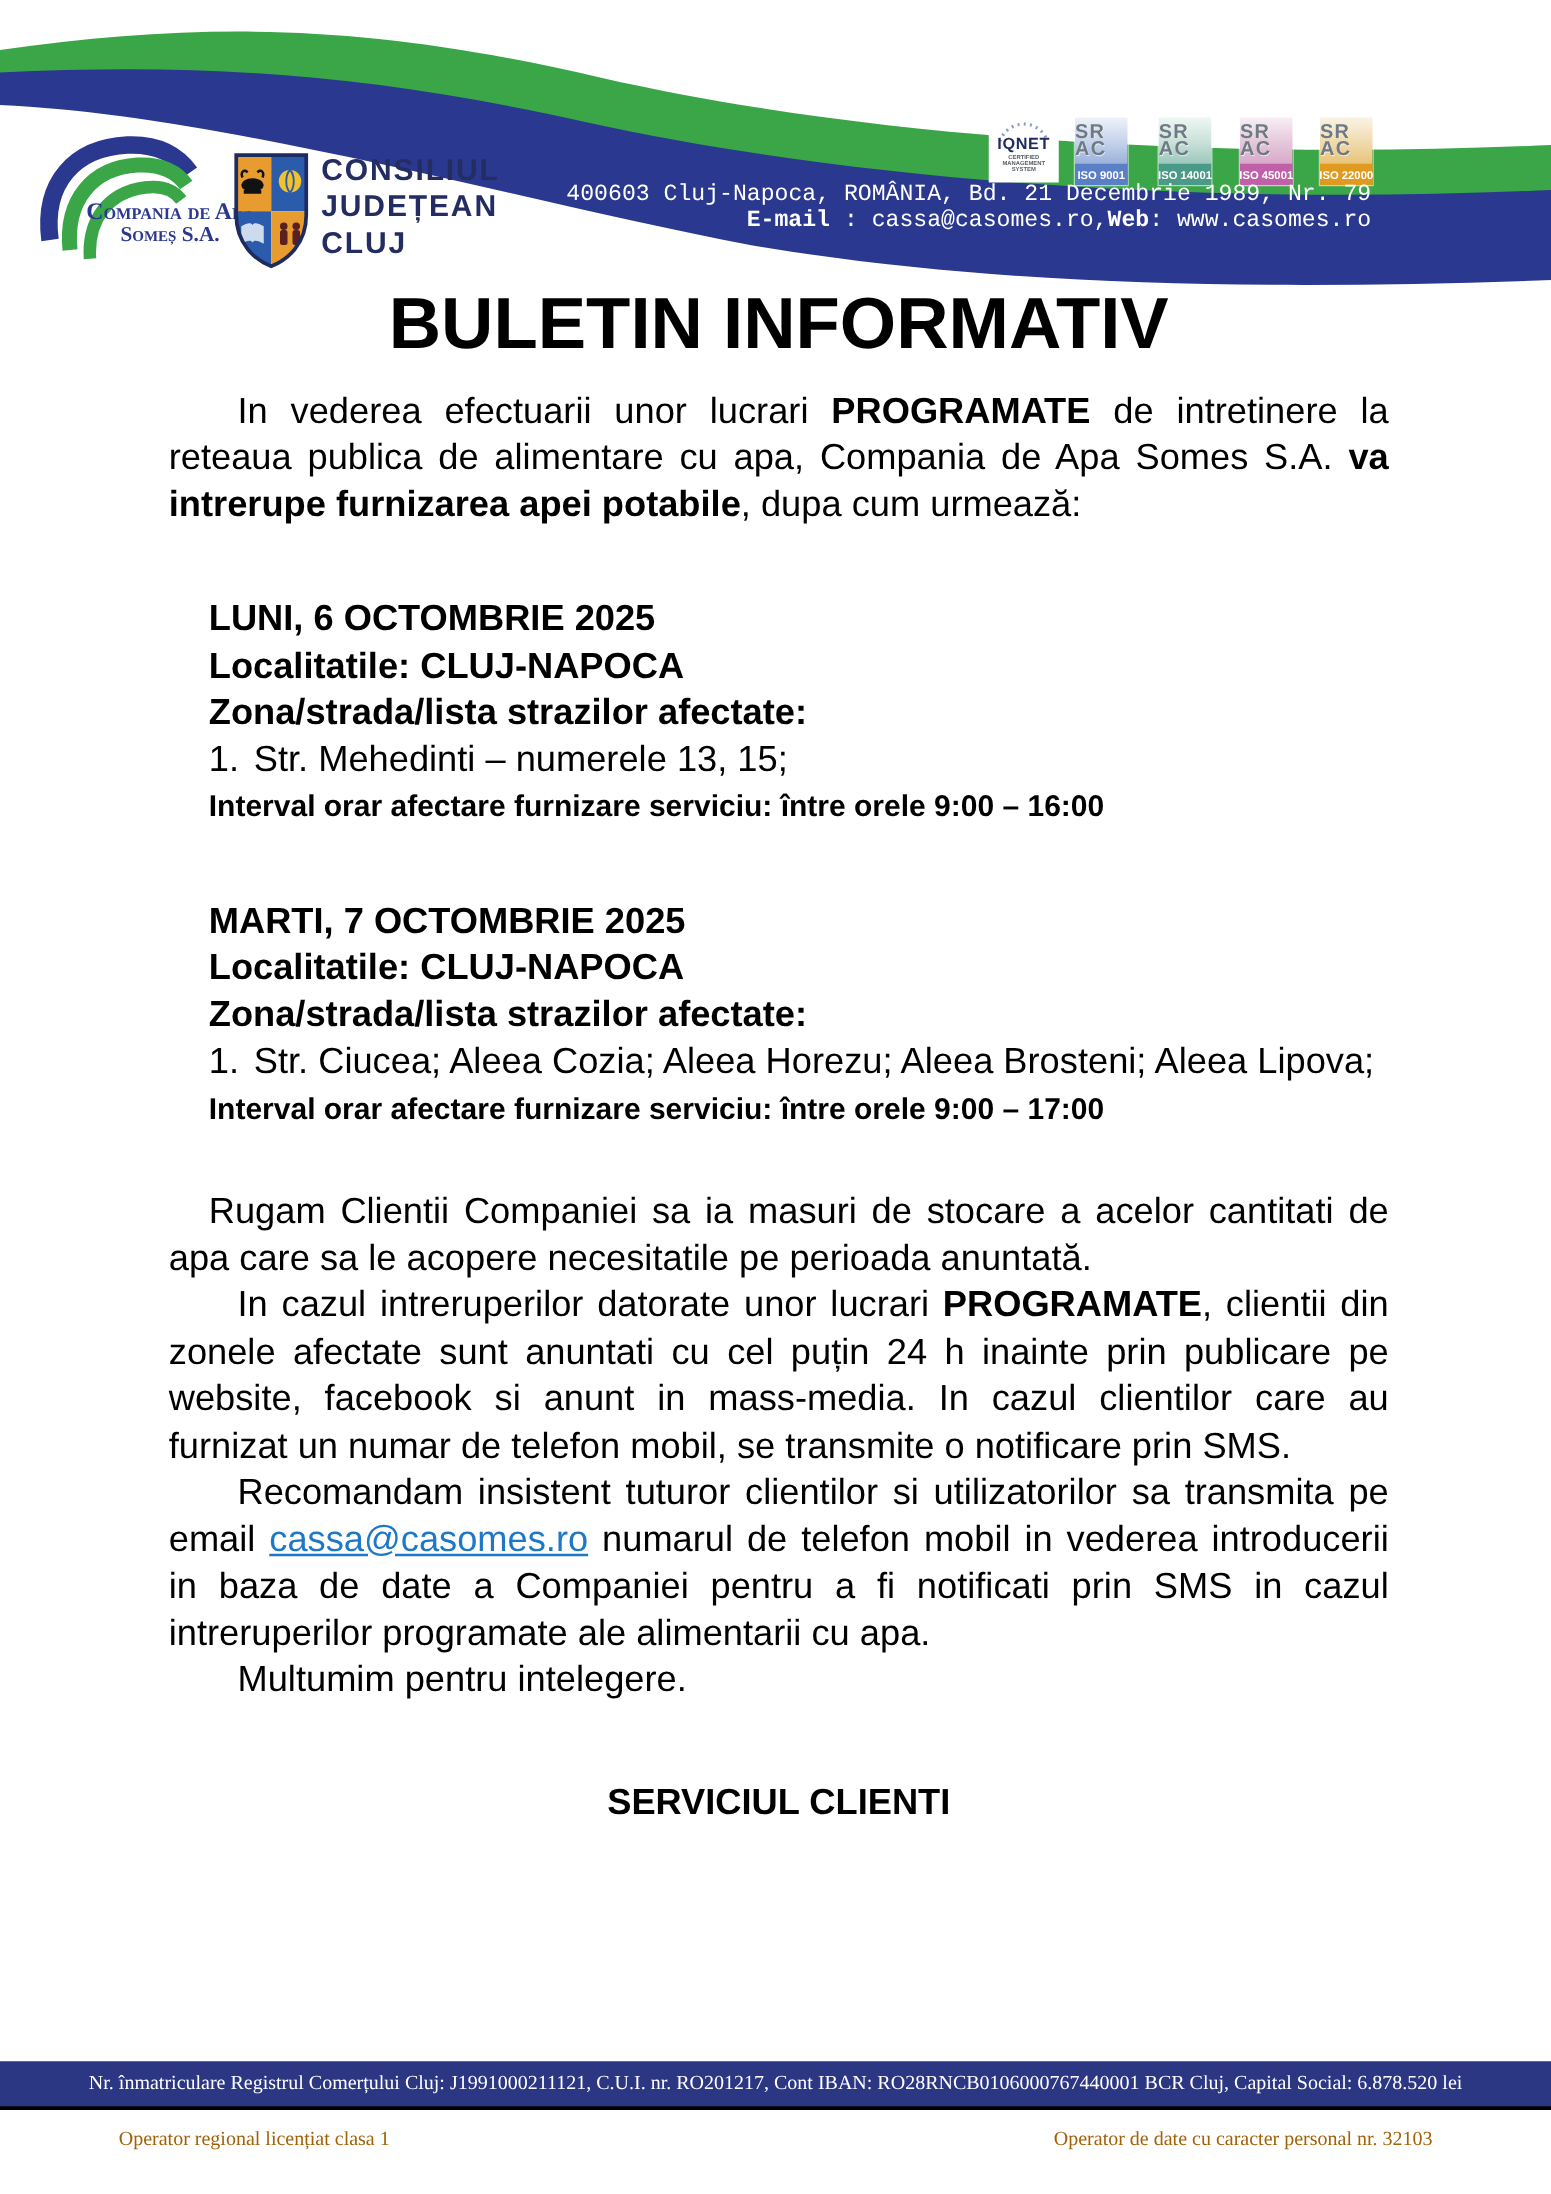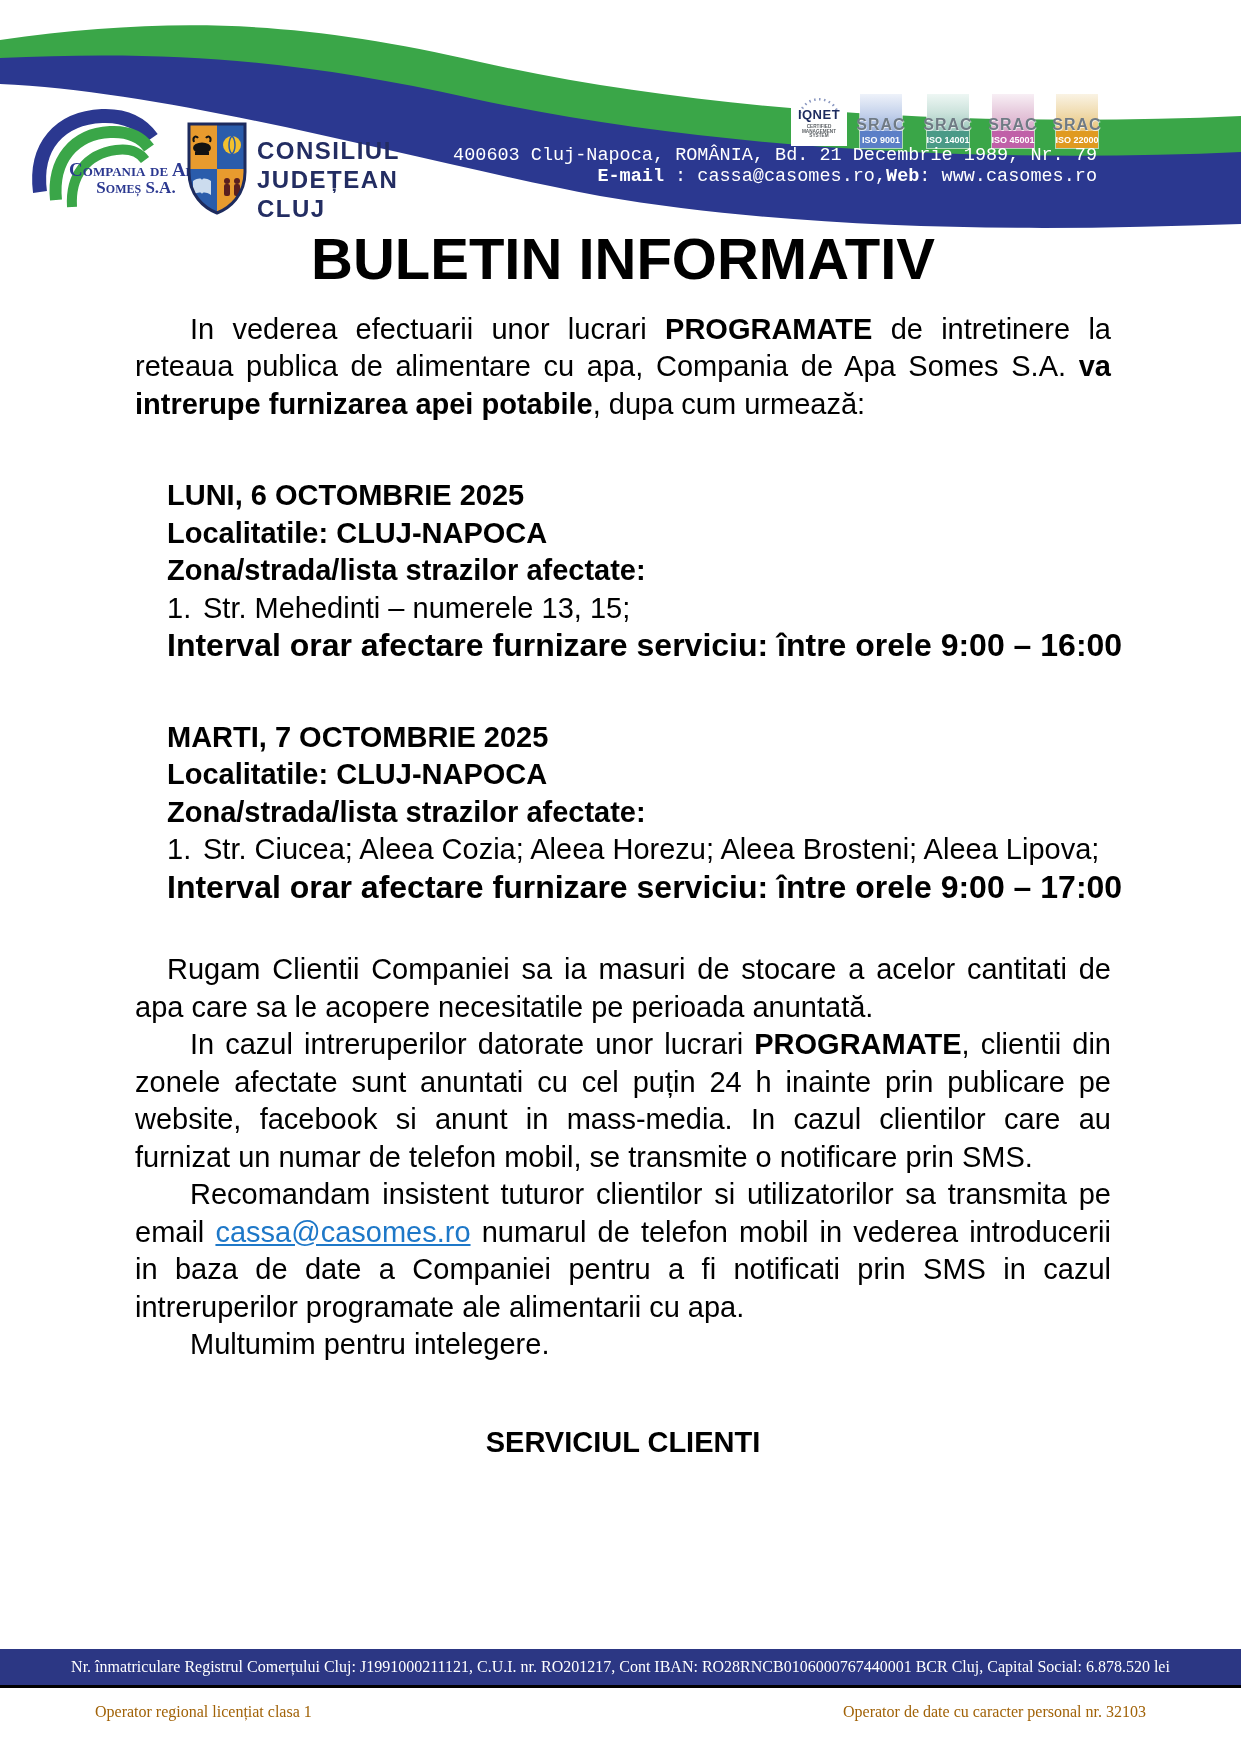--- a/index.html
+++ b/index.html
@@ -20,41 +20,41 @@
     position:absolute; left:38px; top:56px; width:140px; text-align:center;
     font-family:"Liberation Serif", serif; font-weight:bold; font-variant:small-caps;
     color:#2b3890; line-height:1.02;
   }
   .logo-text .l1 { font-size:19px; }
   .logo-text .l2 { font-size:17px; }
 
   
   .crest { position:absolute; left:187px; top:122px; }
   .council-text {
-    position:absolute; left:257px; top:136px;
+    position:absolute; left:257px; top:122px;
     color:#232d62; font-weight:bold; font-size:24px; line-height:29px; letter-spacing:1.5px;
   }
 
   
   .badge { position:absolute; }
   .badge-iqnet {
     left:791px; top:86px; width:56px; height:60px; background:#fff;
   }
   .iqnet-label {
     position:absolute; top:21px; left:0; width:100%; text-align:center;
     font-weight:bold; color:#1d2b5e; font-size:13px; letter-spacing:.5px;
   }
   .iqnet-sub {
     position:absolute; top:36px; left:0; width:100%; text-align:center;
     font-size:6px; line-height:6px; color:#5b6064; font-weight:bold; transform:scale(.78);
   }
   .srac { width:42px; height:54px; top:94px; display:flex; flex-direction:column; box-shadow:0 0 0 1px rgba(255,255,255,.6); }
   .srac-1 { left:860px; } .srac-2 { left:927px; } .srac-3 { left:992px; } .srac-4 { left:1056px; }
   .srac-letters {
-    flex:1; display:flex; flex-direction:row; align-items:flex-end; justify-content:center;
+    flex:1; display:flex; flex-direction:column; align-items:flex-start; justify-content:center;
     font-weight:bold; color:#6f7a84; font-size:16px; line-height:13.5px; letter-spacing:1px;
     text-shadow:.5px .5px 0 rgba(255,255,255,.7);
   }
   .srac-strip {
     height:17px; display:flex; align-items:center; justify-content:center;
     color:#fff; font-size:9px; font-weight:bold; white-space:nowrap;
   }
   .iso9001  { background:linear-gradient(180deg,#eef2fa 0%,#c7d4ec 35%,#8fa8d6 78%,#7b97cd 100%); }
   .iso14001 { background:linear-gradient(180deg,#eef7f4 0%,#cbe2db 35%,#8fc0b4 78%,#7db3a6 100%); }
   .iso45001 { background:linear-gradient(180deg,#f8eff5 0%,#e6c9dc 35%,#d49fc4 78%,#ca8cb8 100%); }
@@ -79,21 +79,21 @@
   .b { font-weight:bold; }
   .sec { margin:54px 0 0 32px; }
   .sec-date {
     font-weight:bold; 
     text-decoration-thickness:2.5px; text-underline-offset:5px;
   }
   .sec-bold { font-weight:bold; }
   .street { display:flex; }
   .street-num { width:36px; flex:none; }
   .street-text { flex:1; text-align:justify; }
-  .sec-interval { font-weight:bold; white-space:nowrap; font-size:32px; }
+  .sec-interval { font-weight:bold; white-space:nowrap; font-size:24px; }
   .gap-lg { margin-top:45px; }
   .signature { text-align:center; font-weight:bold; margin-top:60px; }
   .link { color:#1e78c8; text-decoration:underline; cursor:pointer; }
 
   
   .footer-bar {
     position:absolute; left:0; top:1649px; width:1241px; height:39px;
     background:#2c3784; border-bottom:3px solid #000000;
     display:flex; align-items:center; justify-content:center;
     color:#fff; font-family:"Liberation Serif", serif; font-size:16px; white-space:nowrap;

